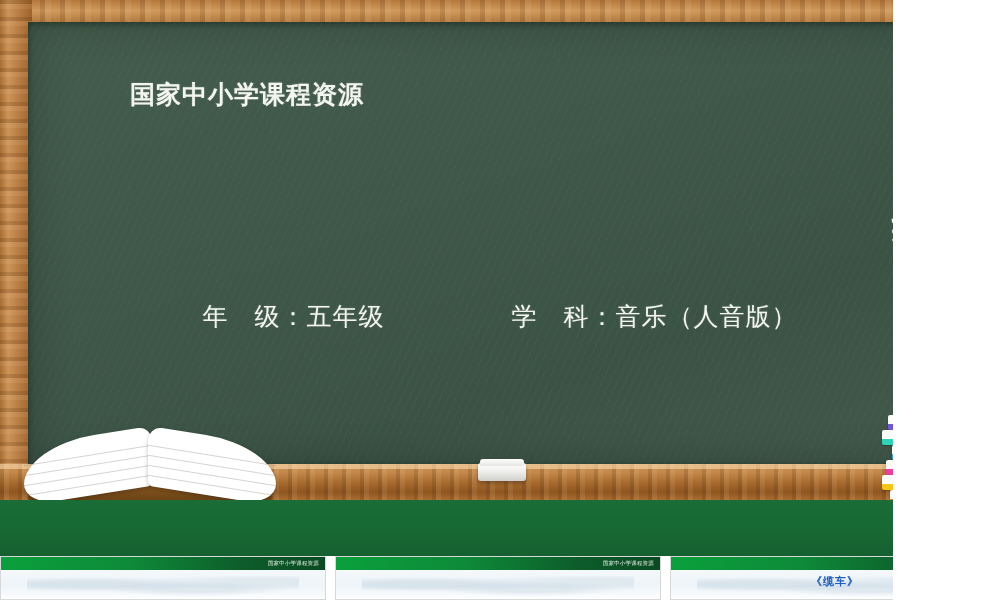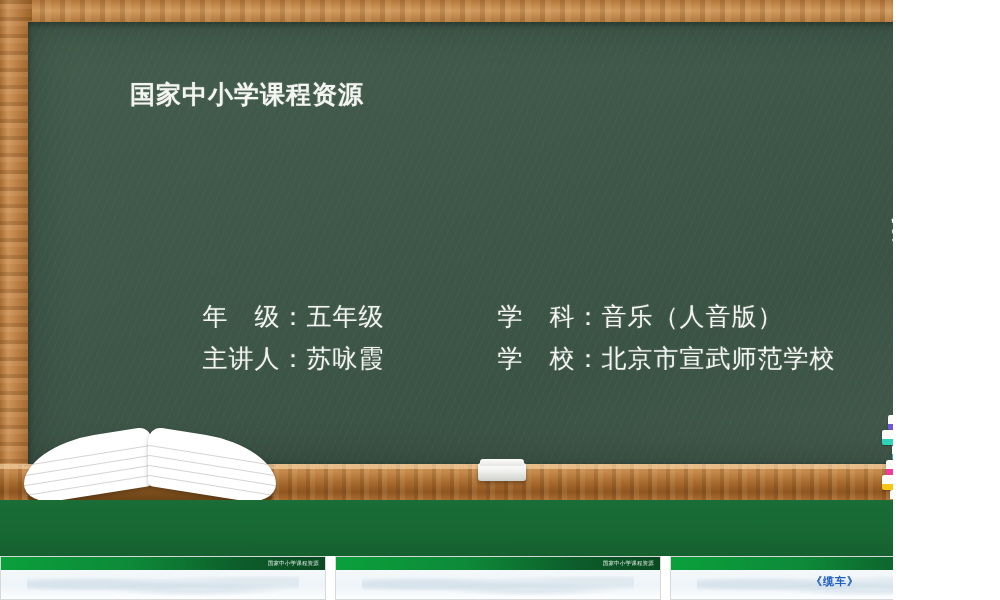--- a/index.html
+++ b/index.html
@@ -55,21 +55,21 @@
   .chalk{color:#f2f5f0;text-shadow:0 0 2px rgba(255,255,255,.30), 0 1px 1px rgba(0,0,0,.18);}
   .brand-line{position:absolute;left:130px;top:78px;font-size:25px;font-weight:bold;
     letter-spacing:1px;white-space:nowrap;}
   .deck-title{position:absolute;left:0;top:192px;width:1000px;text-align:right;
     font-size:50px;font-weight:bold;letter-spacing:4px;}
 
   .meta-block{position:absolute;left:0;top:300px;width:1000px;
     font-family:"DejaVu Serif","Liberation Serif",serif;font-size:25px;letter-spacing:1px;}
   .meta-row{display:flex;justify-content:center;align-items:baseline;height:42px;white-space:nowrap;gap:45px;}
   .meta-left{width:250px;text-align:left;}
-  .meta-right{width:300px;text-align:left;}
+  .meta-right{width:300px;text-align:right;}
   .meta-row.cont .meta-left{visibility:hidden;}
 
   
   .eraser{position:absolute;left:478px;top:463px;width:48px;height:18px;
     background:linear-gradient(180deg,#ffffff 0%,#f0f0ee 45%,#cfcfcb 100%);
     border-radius:3px;box-shadow:0 2px 4px rgba(0,0,0,.35);}
   .eraser::before{content:"";position:absolute;left:2px;top:-4px;width:44px;height:7px;
     background:linear-gradient(180deg,#fdfdfd,#e6e6e2);border-radius:3px 3px 0 0;}
 
   
@@ -124,24 +124,20 @@
     <div class="chalkboard"></div>
 
     <div class="chalk brand-line">国家中小学课程资源</div>
     <div class="chalk deck-title">缆车</div>
 
     <div class="chalk meta-block">
       <div class="meta-row">
         <div class="meta-left"><span>年　级：</span><span>五年级</span></div>
         <div class="meta-right"><span>学　科：</span><span>音乐（人音版）</span></div>
       </div>
-      <div class="meta-row">
-        <div class="meta-left"><span>主讲人：</span><span>苏咏霞</span></div>
-        <div class="meta-right"><span>学　校：</span><span>北京市宣武师范学校</span></div>
-      </div>
     </div>
 
     <div class="ledge"></div>
     <div class="ledge-lip"></div>
     <div class="eraser"></div>
 
     <div class="open-book">
       <div class="book-cover"></div>
       <div class="page-fan l">
         <span style="bottom:10px"></span>

